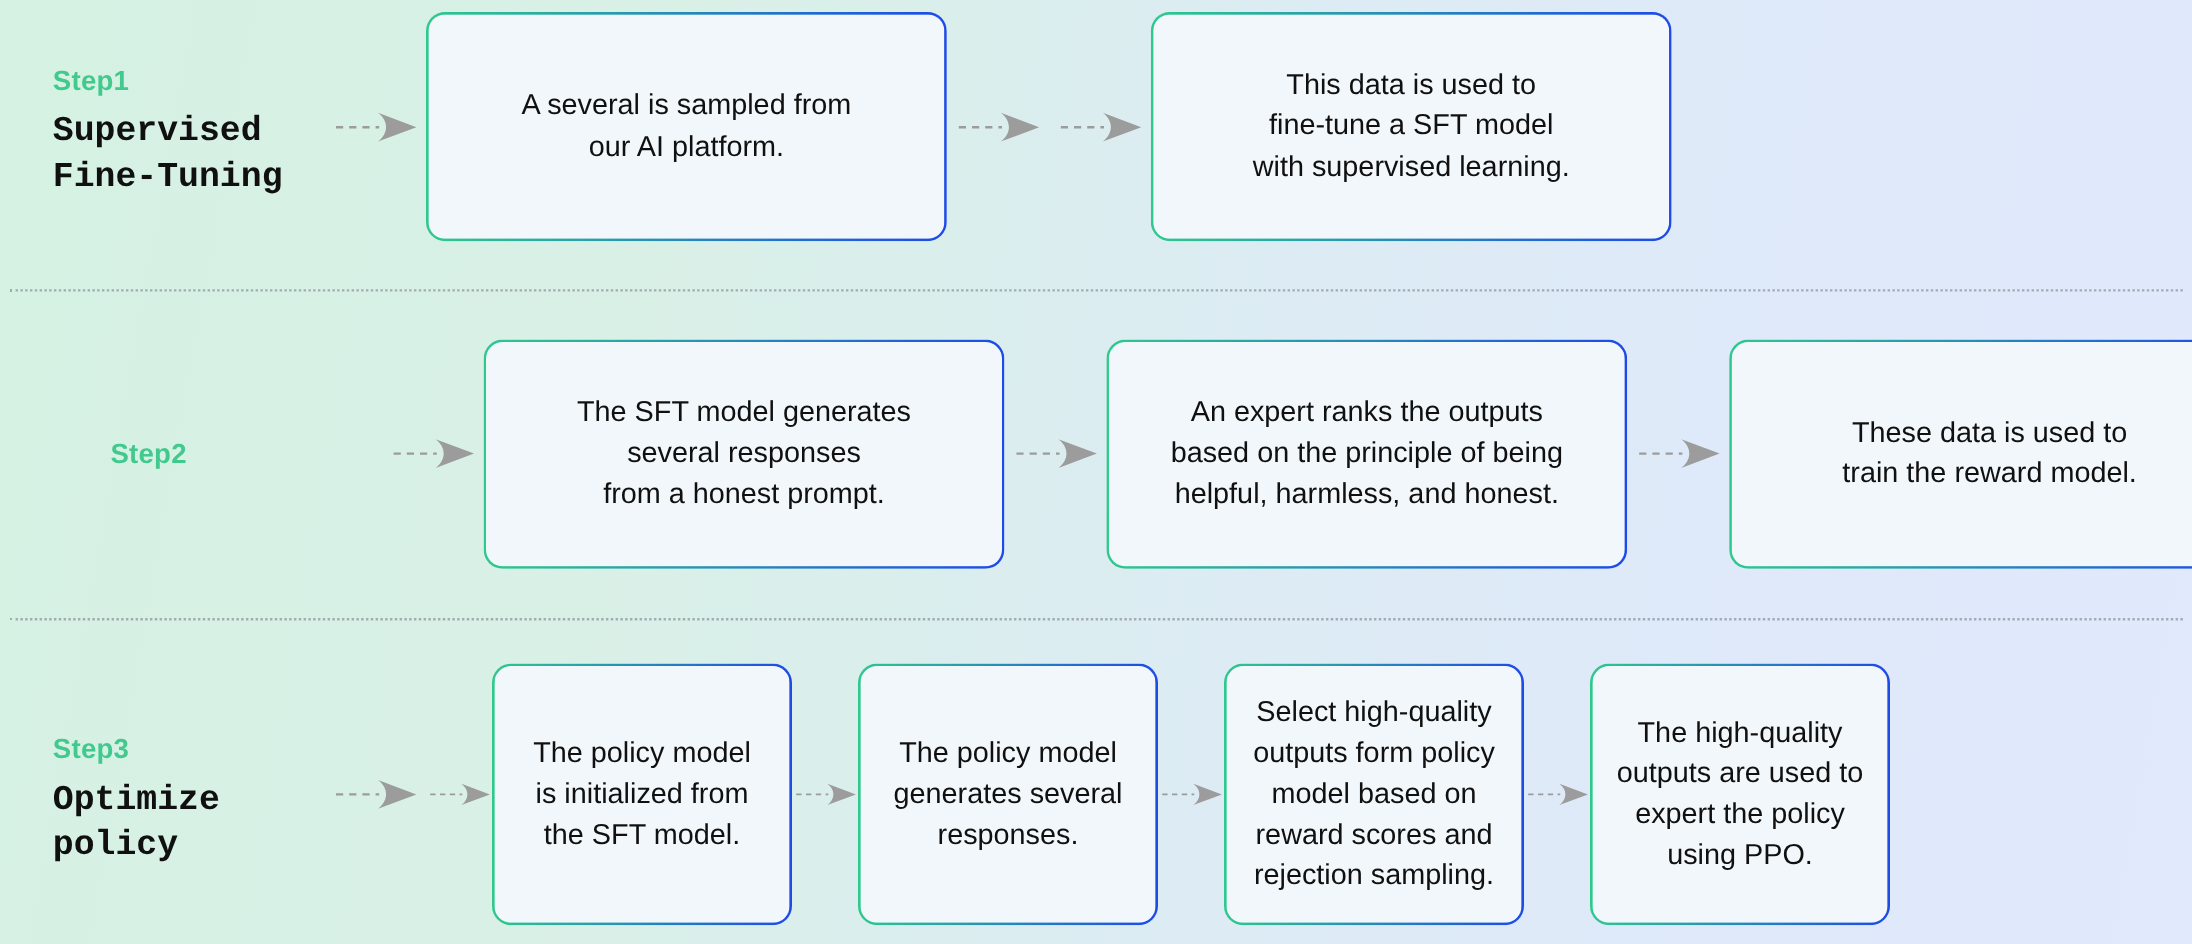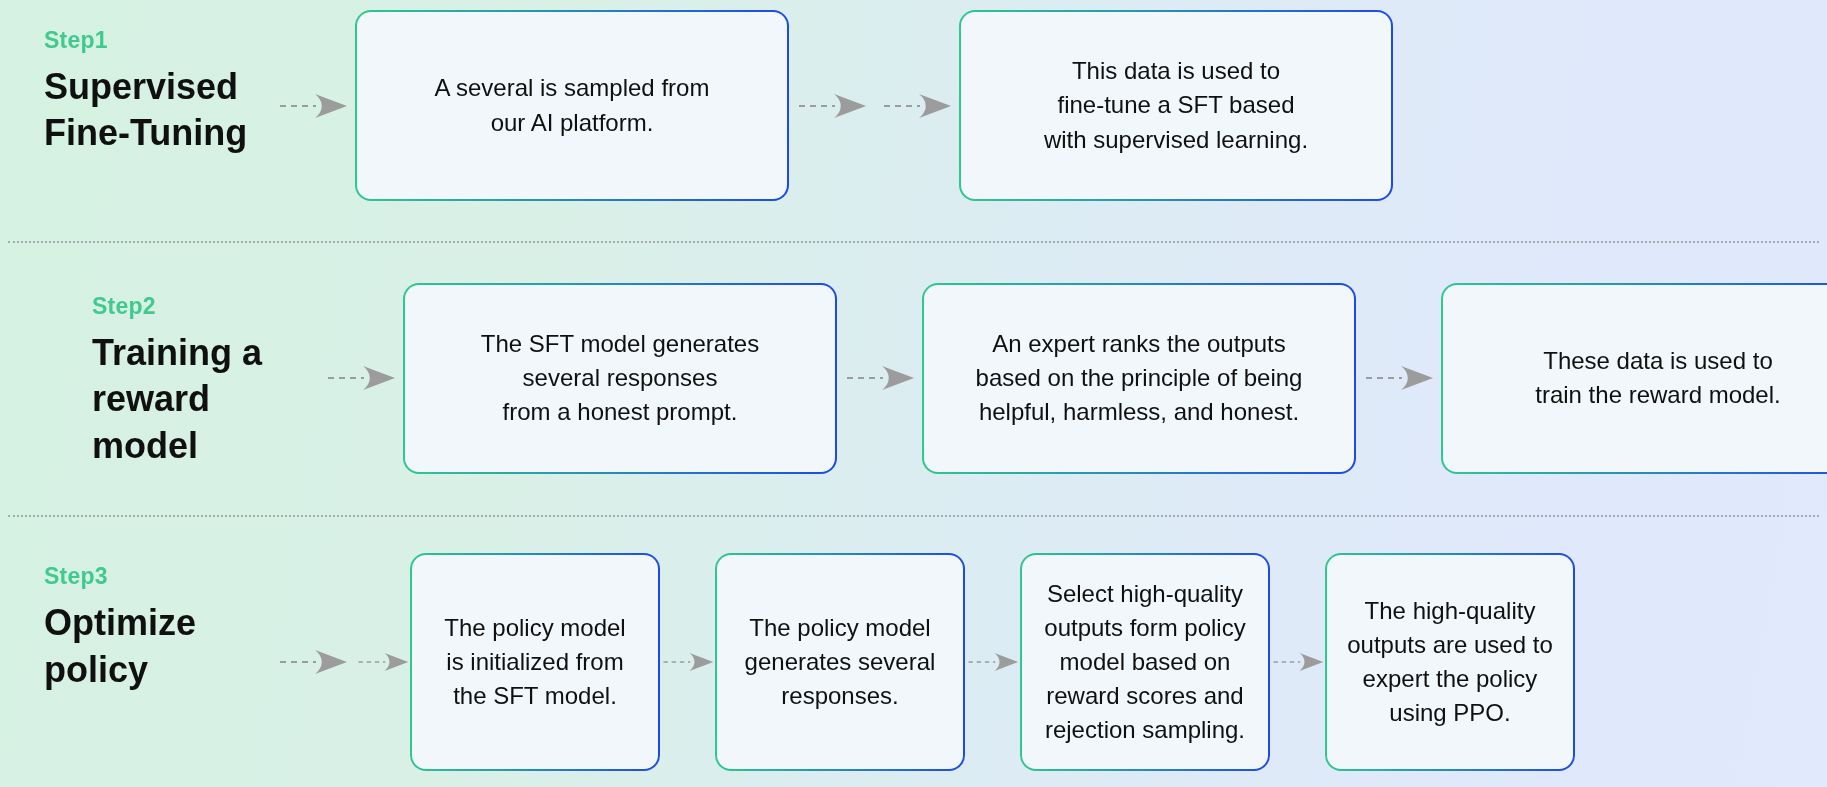--- a/index.html
+++ b/index.html
@@ -24,34 +24,34 @@
     border-top:2px dotted var(--divider-gray);opacity:.75;
   }
   .divider.d1{top:241px;}
   .divider.d2{top:515px;}
   .row{display:flex;align-items:center;}
   .row1{height:241px;padding-bottom:30px;}
   .row2{height:274px;padding-left:48px;}
   .row3{height:272px;padding-top:22px;}
   .label-block{
     width:260px;flex:0 0 260px;margin-left:10px;
-    display:flex;align-items:flex-start;
+    display:flex;align-items:center;
   }
   .row1 .label-block{height:178px;}
   .row2 .label-block{height:191px;}
   .row3 .label-block{height:218px;}
   .bar{width:10px;flex:0 0 10px;background:var(--accent-green);margin-right:24px;}
   .label-text{padding-top:10px;}
   .step{
     color:var(--step-text-green);font-weight:bold;font-size:23px;
     letter-spacing:.2px;margin-bottom:10px;
   }
   .title{
-    color:var(--text-dark);font-weight:bold;font-size:36px;
-    line-height:1.3;white-space:pre-line;
+    color:var(--text-dark);font-weight:bold;font-size:29px;
+    line-height:1.3;white-space:pre-line;font-family:Liberation Mono, monospace;
   }
   .arrow{
     display:flex;align-items:center;justify-content:center;
     color:var(--arrow-gray);
   }
   .arrow.wide{width:85px;flex:0 0 85px;}
   .arrow.narrow{width:55px;flex:0 0 55px;}
   .box{
     border-radius:16px;
     border:2px solid transparent;
@@ -99,34 +99,32 @@
       </svg>
     </div>
     <div class="arrow wide">
       <svg viewBox="0 0 70 26" width="70" height="26">
         <line x1="2" y1="13" x2="38" y2="13" stroke="currentColor" stroke-width="2" stroke-dasharray="6 5"></line>
         <path d="M37,1 L69,13 L37,25 C46,18 46,8 37,1 Z" fill="currentColor"></path>
       </svg>
     </div>
     <div class="box">
       <p>This data is used to
-fine-tune a SFT based
+fine-tune a SFT model
 with supervised learning.</p>
     </div>
   </section>
 
   <div class="divider d1"></div>
 
   <section class="row row2">
     <div class="label-block">
       <div class="bar"></div>
       <div class="label-text">
         <div class="step">Step2</div>
-        <h2 class="title">Training a
-reward model</h2>
       </div>
     </div>
     <div class="arrow wide">
       <svg viewBox="0 0 70 26" width="70" height="26">
         <line x1="2" y1="13" x2="38" y2="13" stroke="currentColor" stroke-width="2" stroke-dasharray="6 5"></line>
         <path d="M37,1 L69,13 L37,25 C46,18 46,8 37,1 Z" fill="currentColor"></path>
       </svg>
     </div>
     <div class="box">
       <p>The SFT model generates

